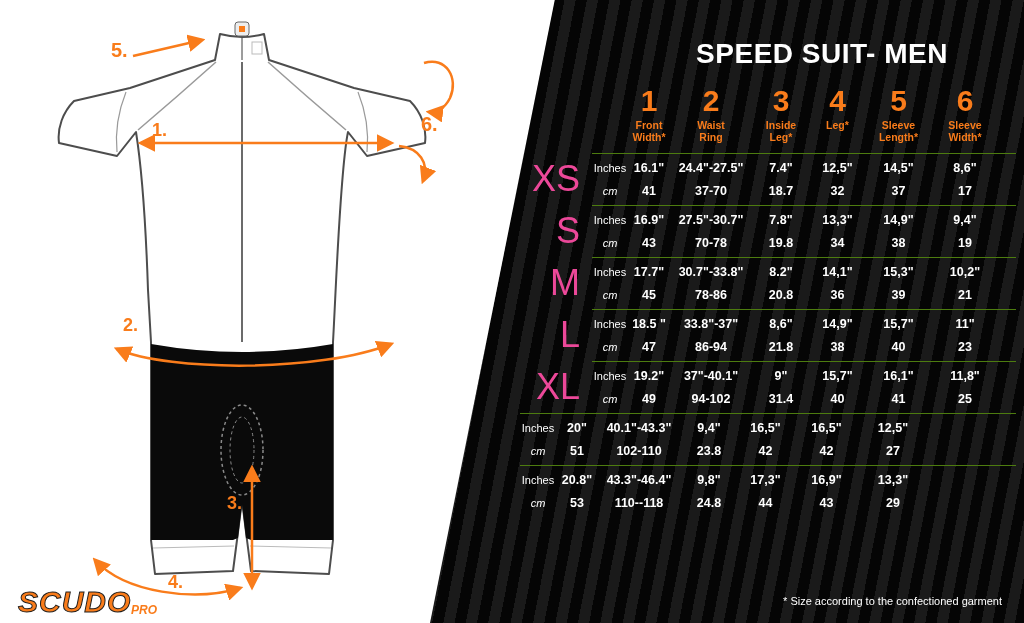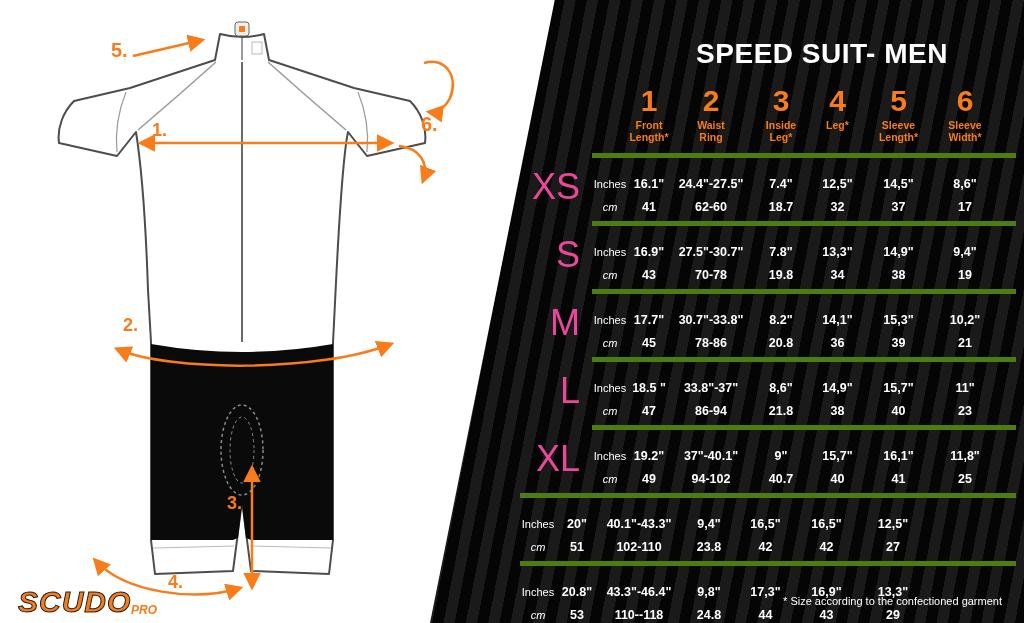--- a/index.html
+++ b/index.html
@@ -23,21 +23,21 @@
                grid-template-columns:42px 82px 58px 55px 67px 66px;}
   .hcell{text-align:center;}
   .hnum{font-size:30px;font-weight:700;color:#f97c1b;line-height:1;}
   .hlabel{font-size:10.5px;font-weight:700;color:#f97c1b;line-height:1.15;margin-top:3px;
           white-space:pre-line;}
   .table-body{}
   .trow{display:flex;}
   .size-cell{width:72px;display:flex;align-items:center;justify-content:flex-end;
              padding-right:12px;font-size:36px;font-weight:400;color:#ec4899;box-sizing:border-box;}
   .row-body{flex:1;display:grid;grid-template-columns:36px 42px 82px 58px 55px 67px 66px;
-            border-top:5px solid #4d7c0f;padding:13px 0 4px;}
+            border-top:1px solid #4d7c0f;padding:1px 0 4px;}
   .unit-cell{text-align:center;}
   .uin,.ucm{display:flex;align-items:center;justify-content:center;}
   .uin{height:25px;font-size:11px;}
   .ucm{height:21px;font-size:11px;font-style:italic;}
   .vcell{text-align:center;}
   .vin,.vcm{display:flex;align-items:center;justify-content:center;font-weight:700;font-size:12.5px;}
   .vin{height:25px;}
   .vcm{height:21px;}
   .footnote{position:absolute;right:14px;bottom:16px;font-size:11px;color:#fff;margin-left:24px;}
 </style>
@@ -103,21 +103,21 @@
   </div>
 
   <div class="panel-bg"></div>
 
   <div class="panel">
     <h1 class="panel-title">SPEED SUIT- MEN</h1>
     <div class="header-cols">
         <div class="hcell">
           <div class="hnum">1</div>
           <div class="hlabel">Front
-Length*</div>
+Width*</div>
         </div>
         <div class="hcell">
           <div class="hnum">2</div>
           <div class="hlabel">Waist
 Ring</div>
         </div>
         <div class="hcell">
           <div class="hnum">3</div>
           <div class="hlabel">Inside
 Leg*</div>
@@ -144,21 +144,21 @@
             <div class="unit-cell">
               <div class="uin">Inches</div>
               <div class="ucm">cm</div>
             </div>
             <div class="vcell">
               <div class="vin">16.1"</div>
               <div class="vcm">41</div>
             </div>
             <div class="vcell">
               <div class="vin">24.4"-27.5"</div>
-              <div class="vcm">62-60</div>
+              <div class="vcm">37-70</div>
             </div>
             <div class="vcell">
               <div class="vin">7.4"</div>
               <div class="vcm">18.7</div>
             </div>
             <div class="vcell">
               <div class="vin">12,5"</div>
               <div class="vcm">32</div>
             </div>
             <div class="vcell">
@@ -280,21 +280,21 @@
             <div class="vcell">
               <div class="vin">19.2"</div>
               <div class="vcm">49</div>
             </div>
             <div class="vcell">
               <div class="vin">37"-40.1"</div>
               <div class="vcm">94-102</div>
             </div>
             <div class="vcell">
               <div class="vin">9"</div>
-              <div class="vcm">40.7</div>
+              <div class="vcm">31.4</div>
             </div>
             <div class="vcell">
               <div class="vin">15,7"</div>
               <div class="vcm">40</div>
             </div>
             <div class="vcell">
               <div class="vin">16,1"</div>
               <div class="vcm">41</div>
             </div>
             <div class="vcell">

